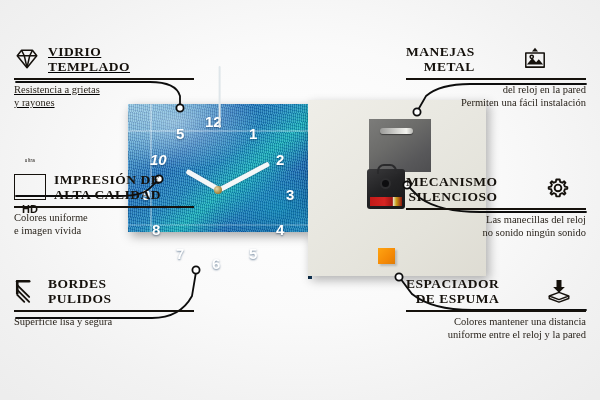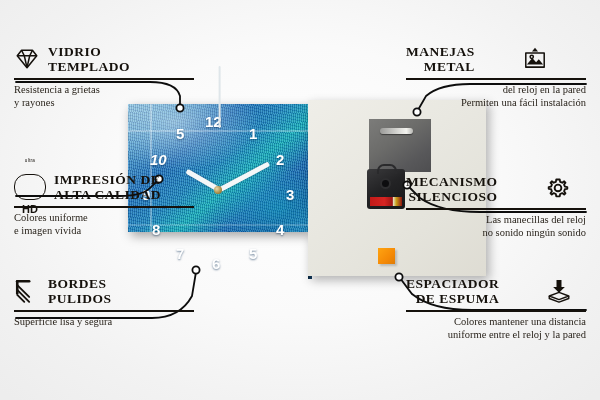--- a/index.html
+++ b/index.html
@@ -97,29 +97,29 @@
     text-transform:uppercase;
   }
   .f-rule{height:1.6px;background:#15110c;margin:4px 0 3px;}
   .f-sub{
     font-family:"Liberation Serif", serif;font-size:10.5px;line-height:1.28;color:#241e16;
   }
   .right .f-title,.feature.right .f-sub{text-align:right;}
   .icon{width:26px;height:26px;flex:0 0 26px;color:#15110c;}
   .icon svg{display:block;width:26px;height:26px;}
   
-  #feat-vidrio{left:14px;top:44px;}
+  #feat-vidrio{left:14px;top:44px;text-decoration:underline;}
   #feat-impresion{left:14px;top:172px;}
   #feat-bordes{left:14px;top:276px;}
   #feat-manejas{left:406px;top:44px;text-align:right;}
   #feat-mecanismo{left:406px;top:174px;text-align:right;}
   #feat-espaciador{left:406px;top:276px;text-align:right;}
   #connectors{position:absolute;left:0;top:0;width:600px;height:400px;pointer-events:none;}
   .hd-box{
-    width:30px;height:24px;border:1.6px solid #15110c;border-radius:12px;
+    width:30px;height:24px;border:1.6px solid #15110c;border-radius:0;
     display:flex;flex-direction:column;align-items:center;justify-content:center;
     font-family:"Liberation Sans", sans-serif;color:#15110c;flex:0 0 30px;gap:40px;
   }
   .hd-box .u{font-size:4.6px;letter-spacing:.3px;line-height:1;}
   .hd-box .h{font-size:11px;font-weight:700;line-height:1.05;}
 </style>
 </head>
 <body>
 
 <div id="stage">

